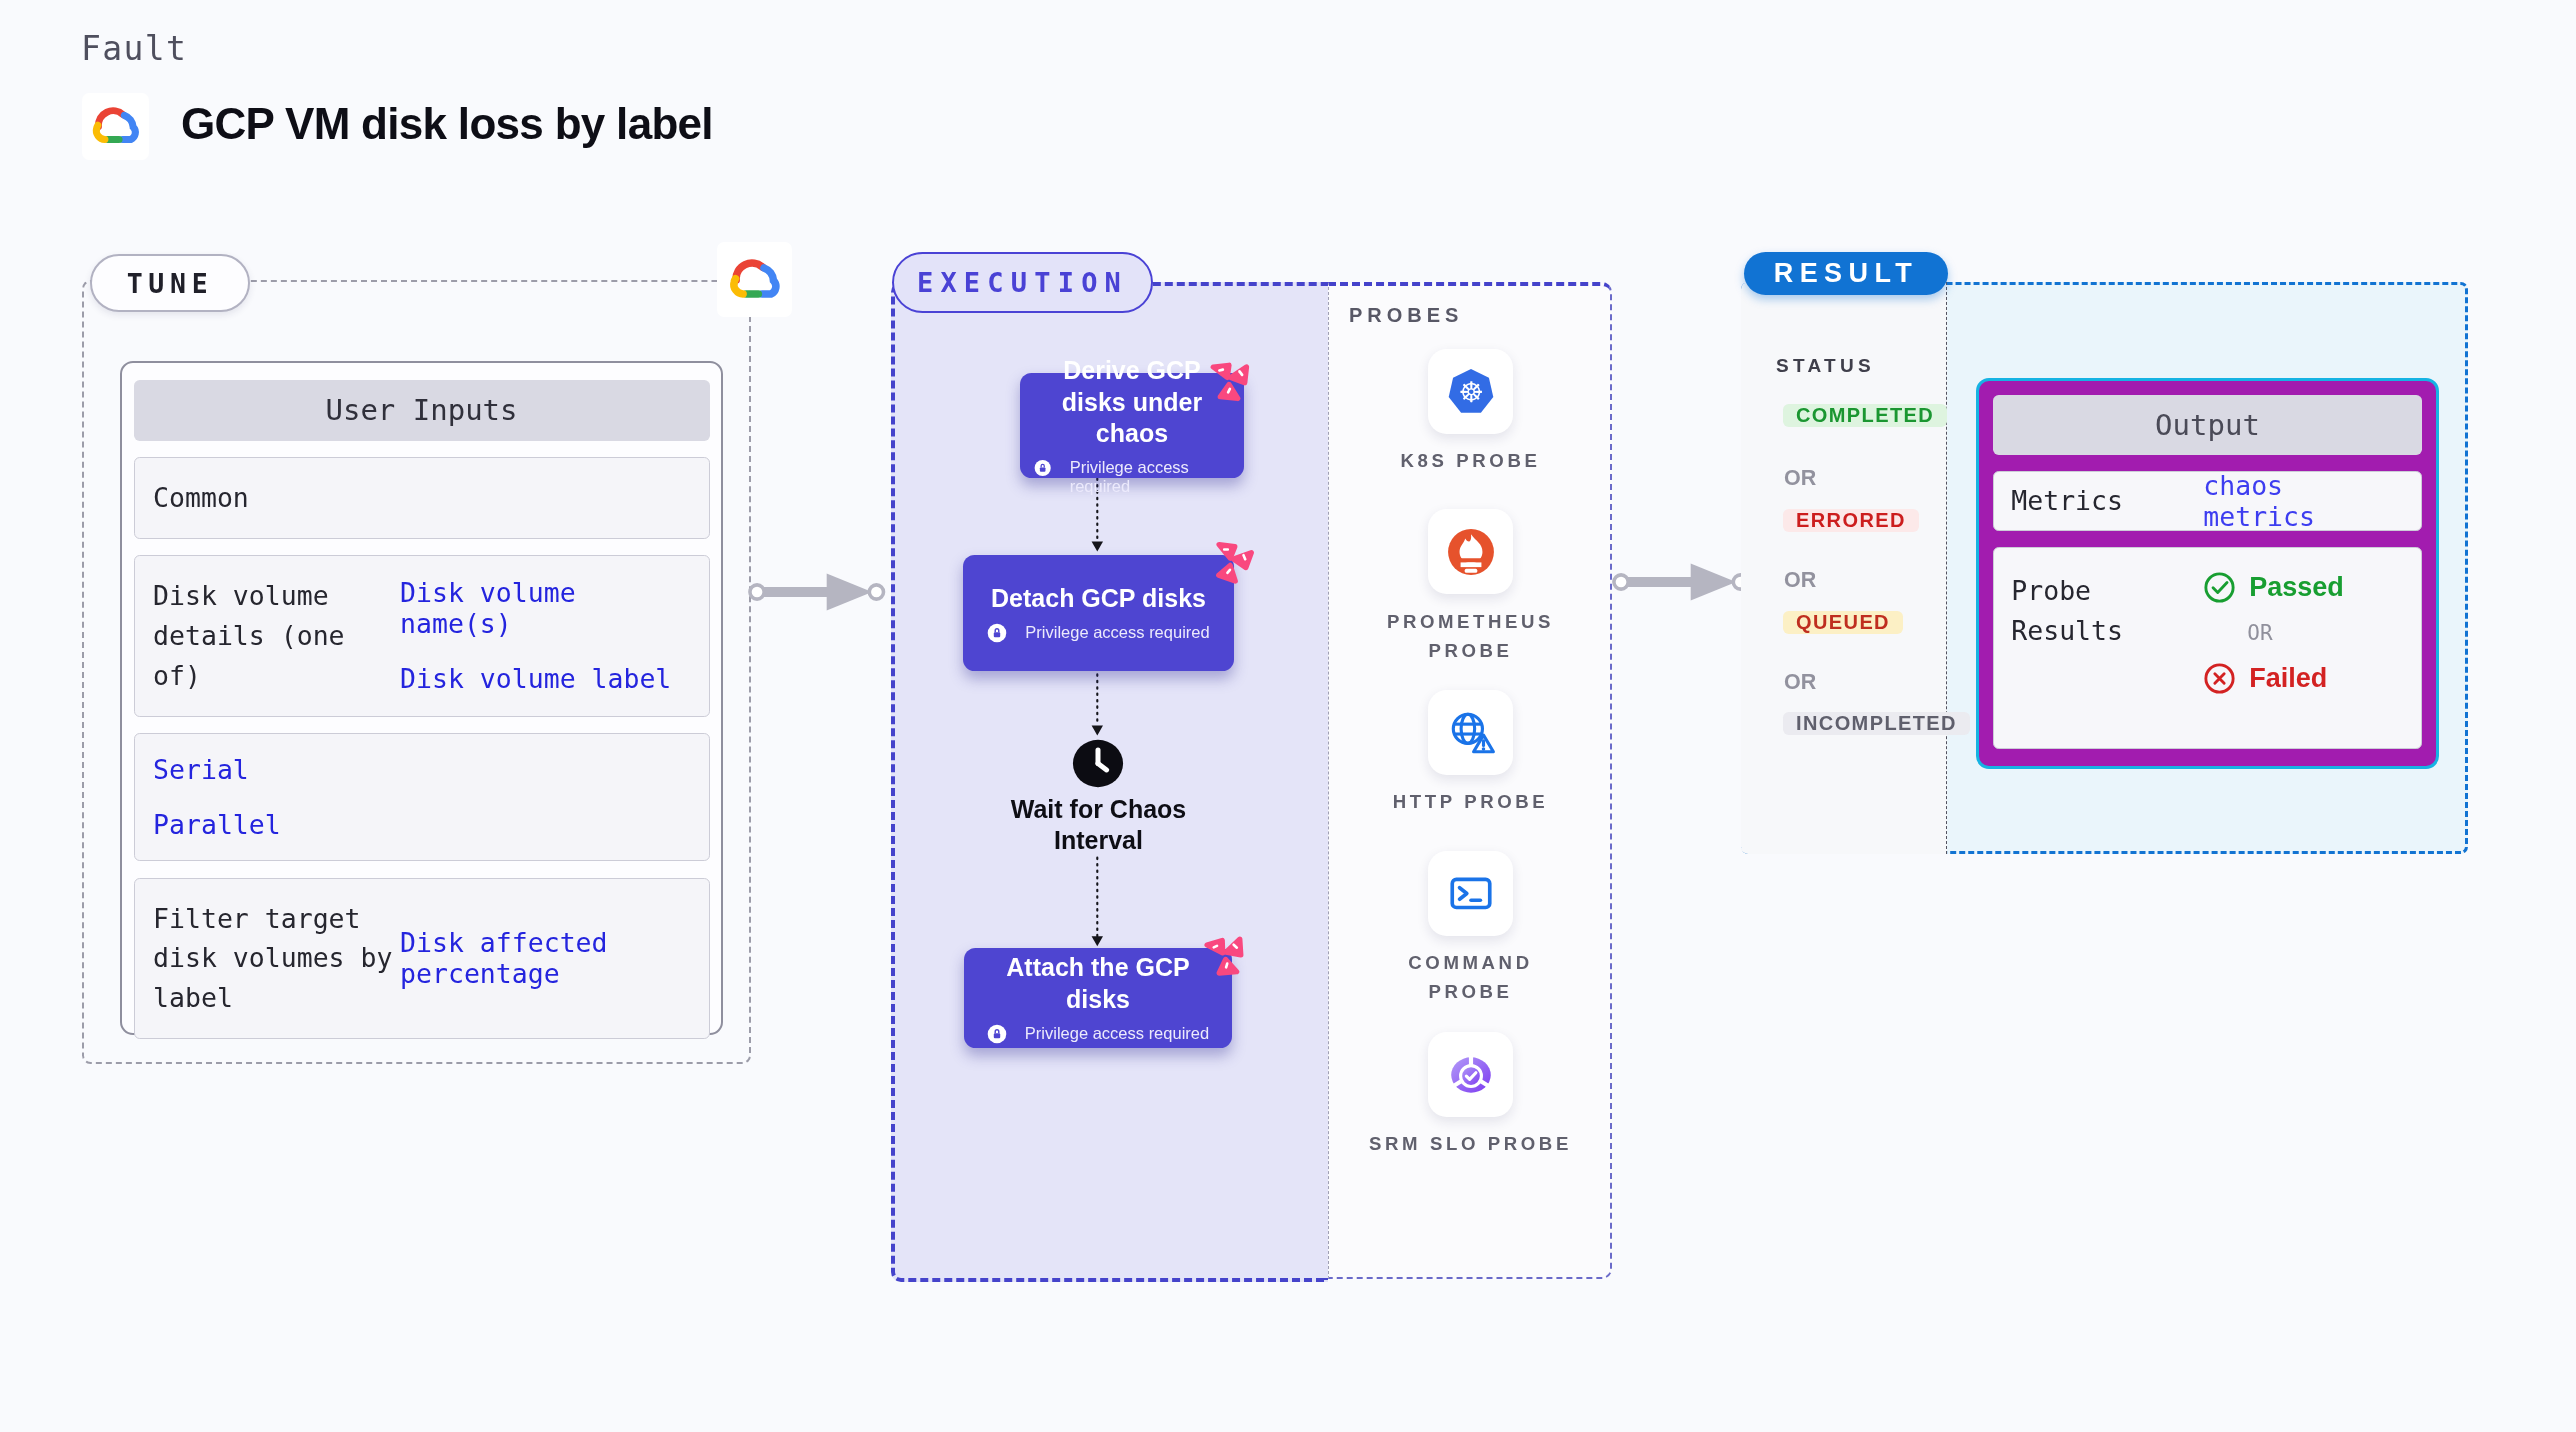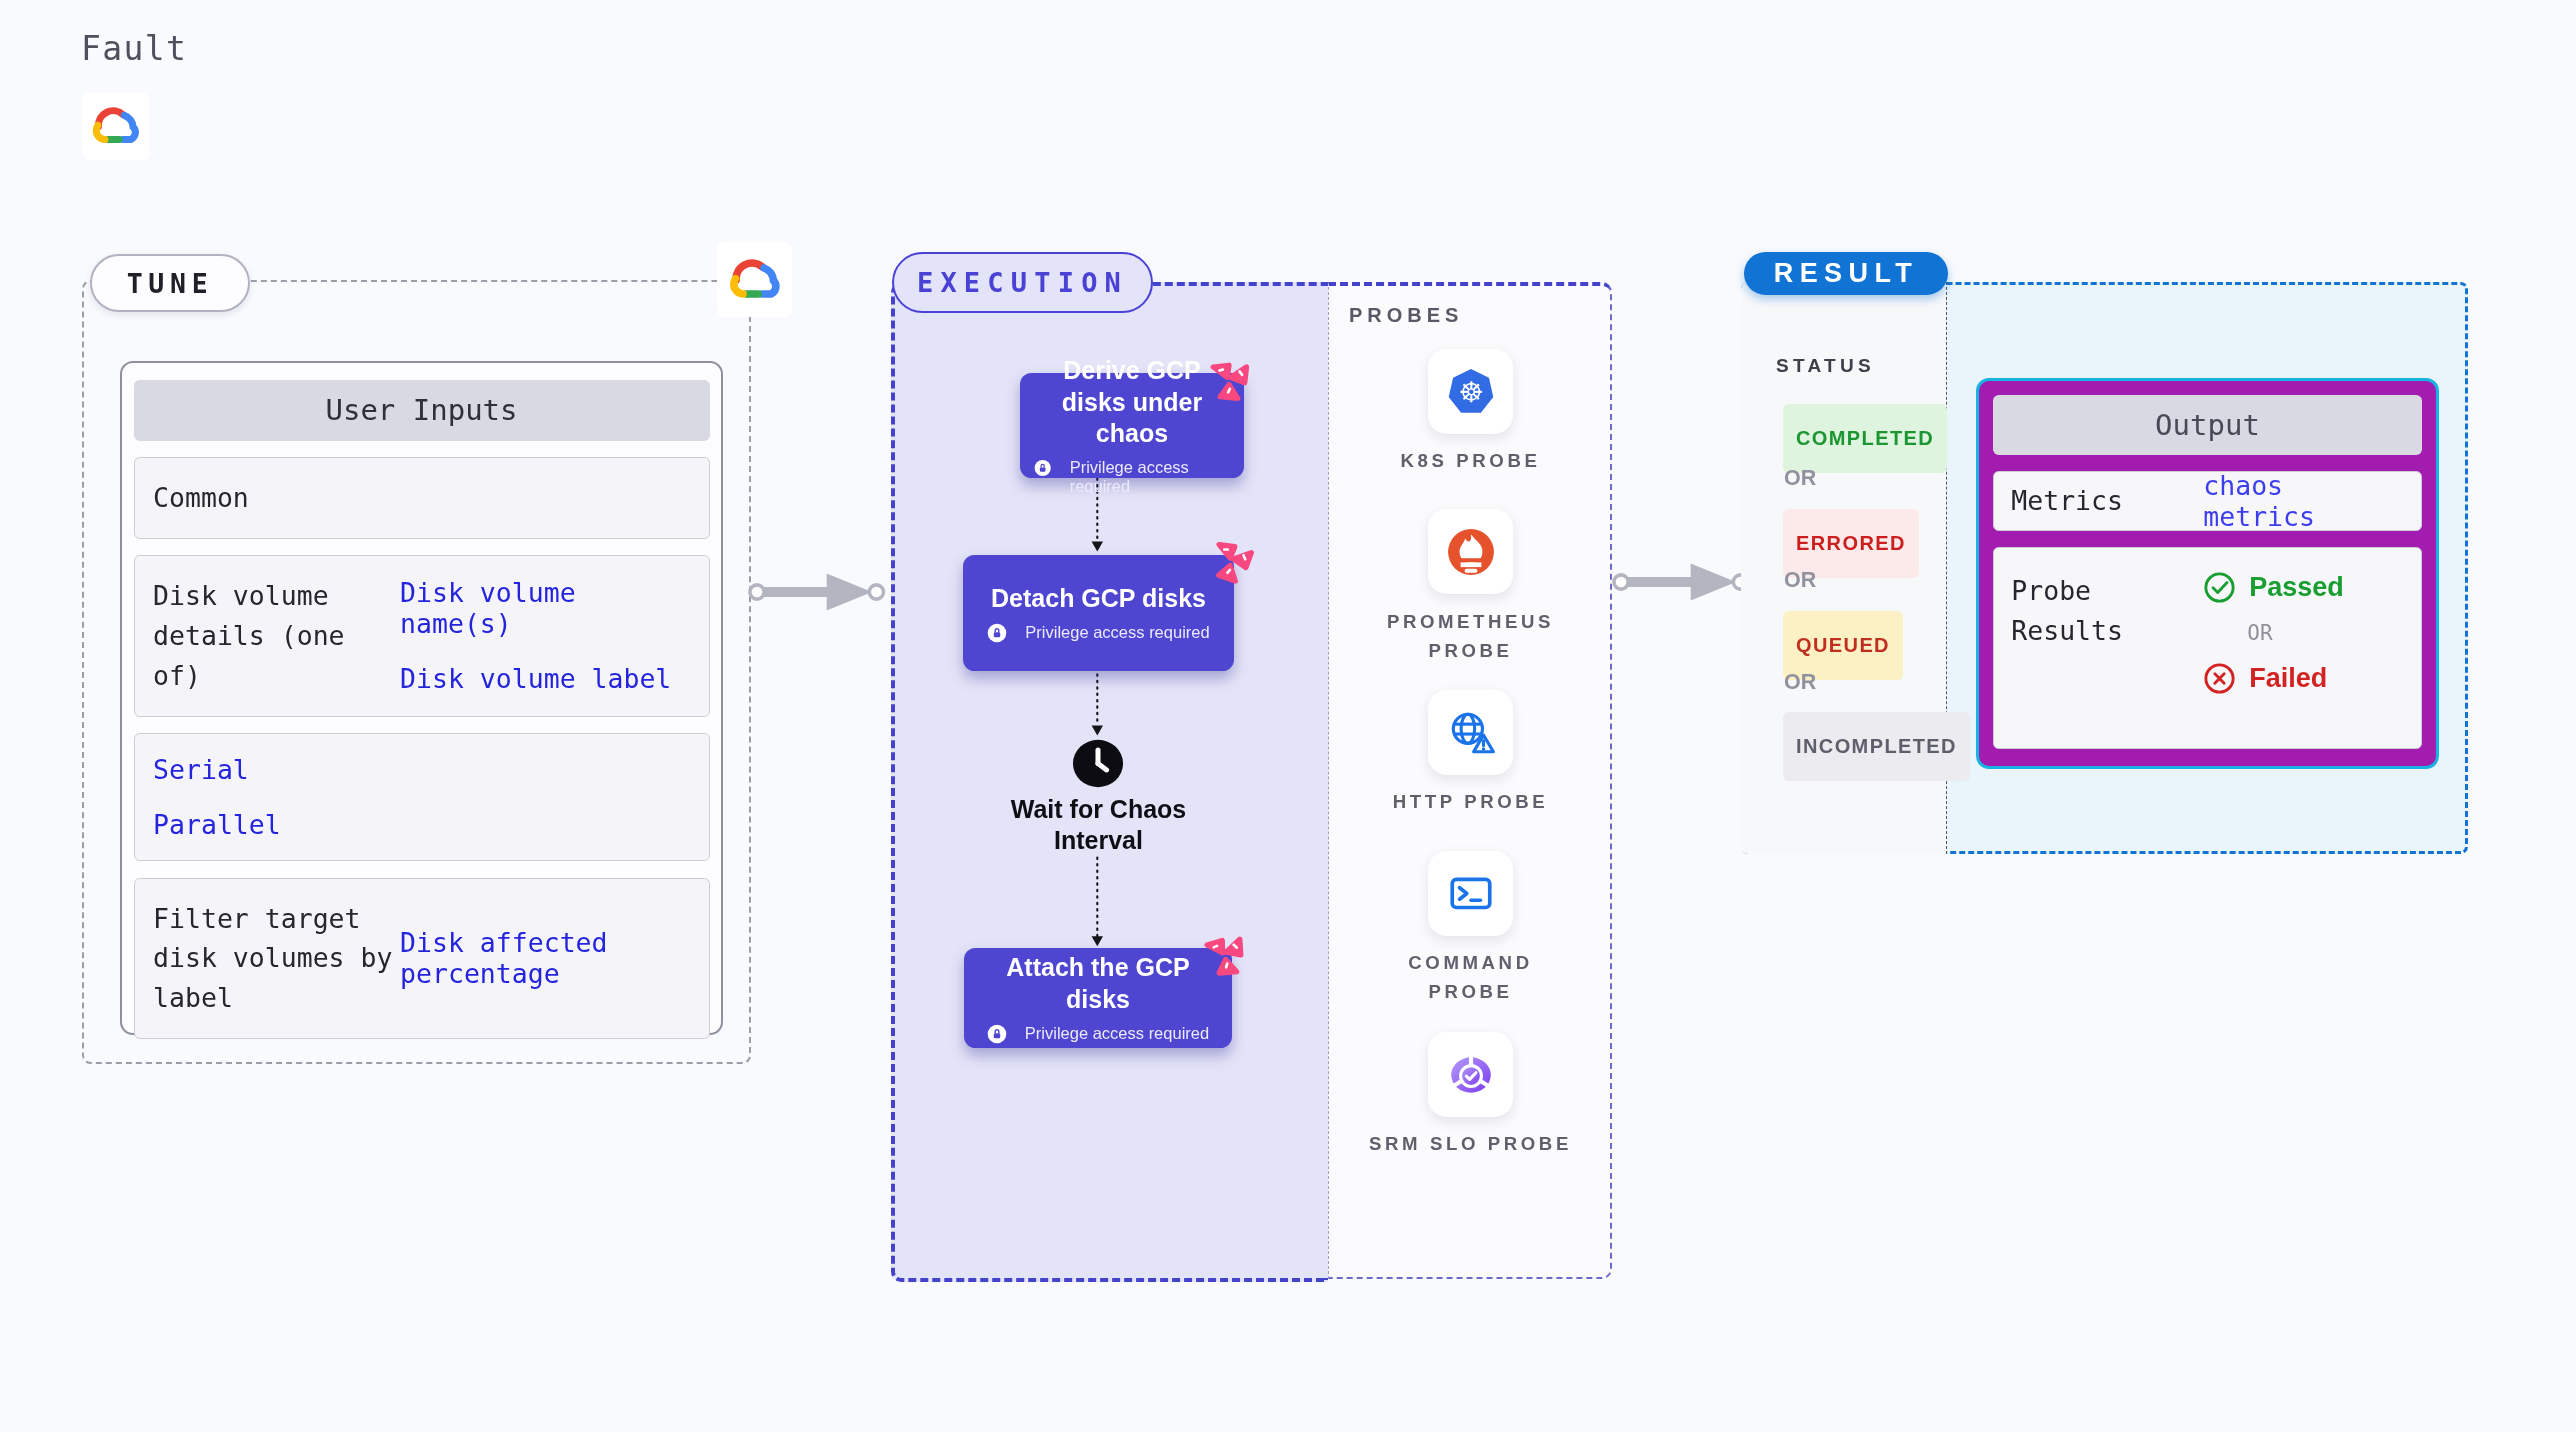--- a/index.html
+++ b/index.html
@@ -61,21 +61,21 @@
                color:#60606d;line-height:1.55;}
 
   
   .result-box{left:1741px;top:282px;width:727px;height:572px;border:3.6px dashed #1273d2;border-radius:7.2px;
               background:#eaf5fb;box-sizing:border-box;}
   .status-strip{left:1741px;top:282px;width:206px;height:572px;background:#f7f8fa;
                 border-right:1.4px dashed #53535f;border-radius:7.2px 0 0 7.2px;box-sizing:border-box;z-index:1;}
   .result-pill{left:1744px;top:252px;width:204px;height:43px;background:#1173d3;color:#ffffff;
                font-weight:bold;font-size:27px;letter-spacing:6.4px;box-shadow:0 4.3px 10px rgba(17,115,211,.35);}
   .status-heading{left:1776px;top:355px;font-size:19px;font-weight:bold;letter-spacing:4.3px;color:#3f3f4b;z-index:2;}
-  .badge{position:absolute;left:1783px;padding:23px 13px;border-radius:5.7px;font-size:20px;font-weight:bold;
+  .badge{position:absolute;left:1783px;padding:0 13px;border-radius:5.7px;font-size:20px;font-weight:bold;
          letter-spacing:1.4px;z-index:2;}
   .b-completed{background:#def4df;color:#1b9631;}
   .b-errored{background:#fce9e9;color:#cc1e1e;}
   .b-queued{background:#fcf0c5;color:#bf2e1f;}
   .b-incompleted{background:#ebebf0;color:#5f5f6c;}
   .or-sep{position:absolute;left:1784px;font-size:21.5px;font-weight:600;color:#92929e;z-index:2;}
 
   .output-panel{left:1976px;top:378px;width:463px;height:391px;background:#a21caf;border:3.6px solid #16b3e3;
                 border-radius:13px;box-sizing:border-box;padding:14.3px;z-index:2;}
   .output-header{height:60px;background:#d9d9e3;border-radius:5.7px;display:flex;align-items:center;
@@ -125,20 +125,21 @@
 </svg>
 
 <div id="canvas">
 
   <div class="abs kicker mono">Fault</div>
   <div class="abs logo-box hdr-logo">
     <svg width="53" height="47" viewBox="4 8 90 64">
         <use href="#gcp-cloud"></use>
       </svg>
   </div>
+  <div class="abs page-title">GCP VM disk loss by label</div>
 
   <div class="abs tune-box"></div>
   <div class="abs pill tune-pill">TUNE</div>
   <div class="abs logo-box corner-logo">
     <svg width="57" height="50" viewBox="4 8 90 64">
         <use href="#gcp-cloud"></use>
       </svg>
   </div>
 
   <div class="abs card mono">

